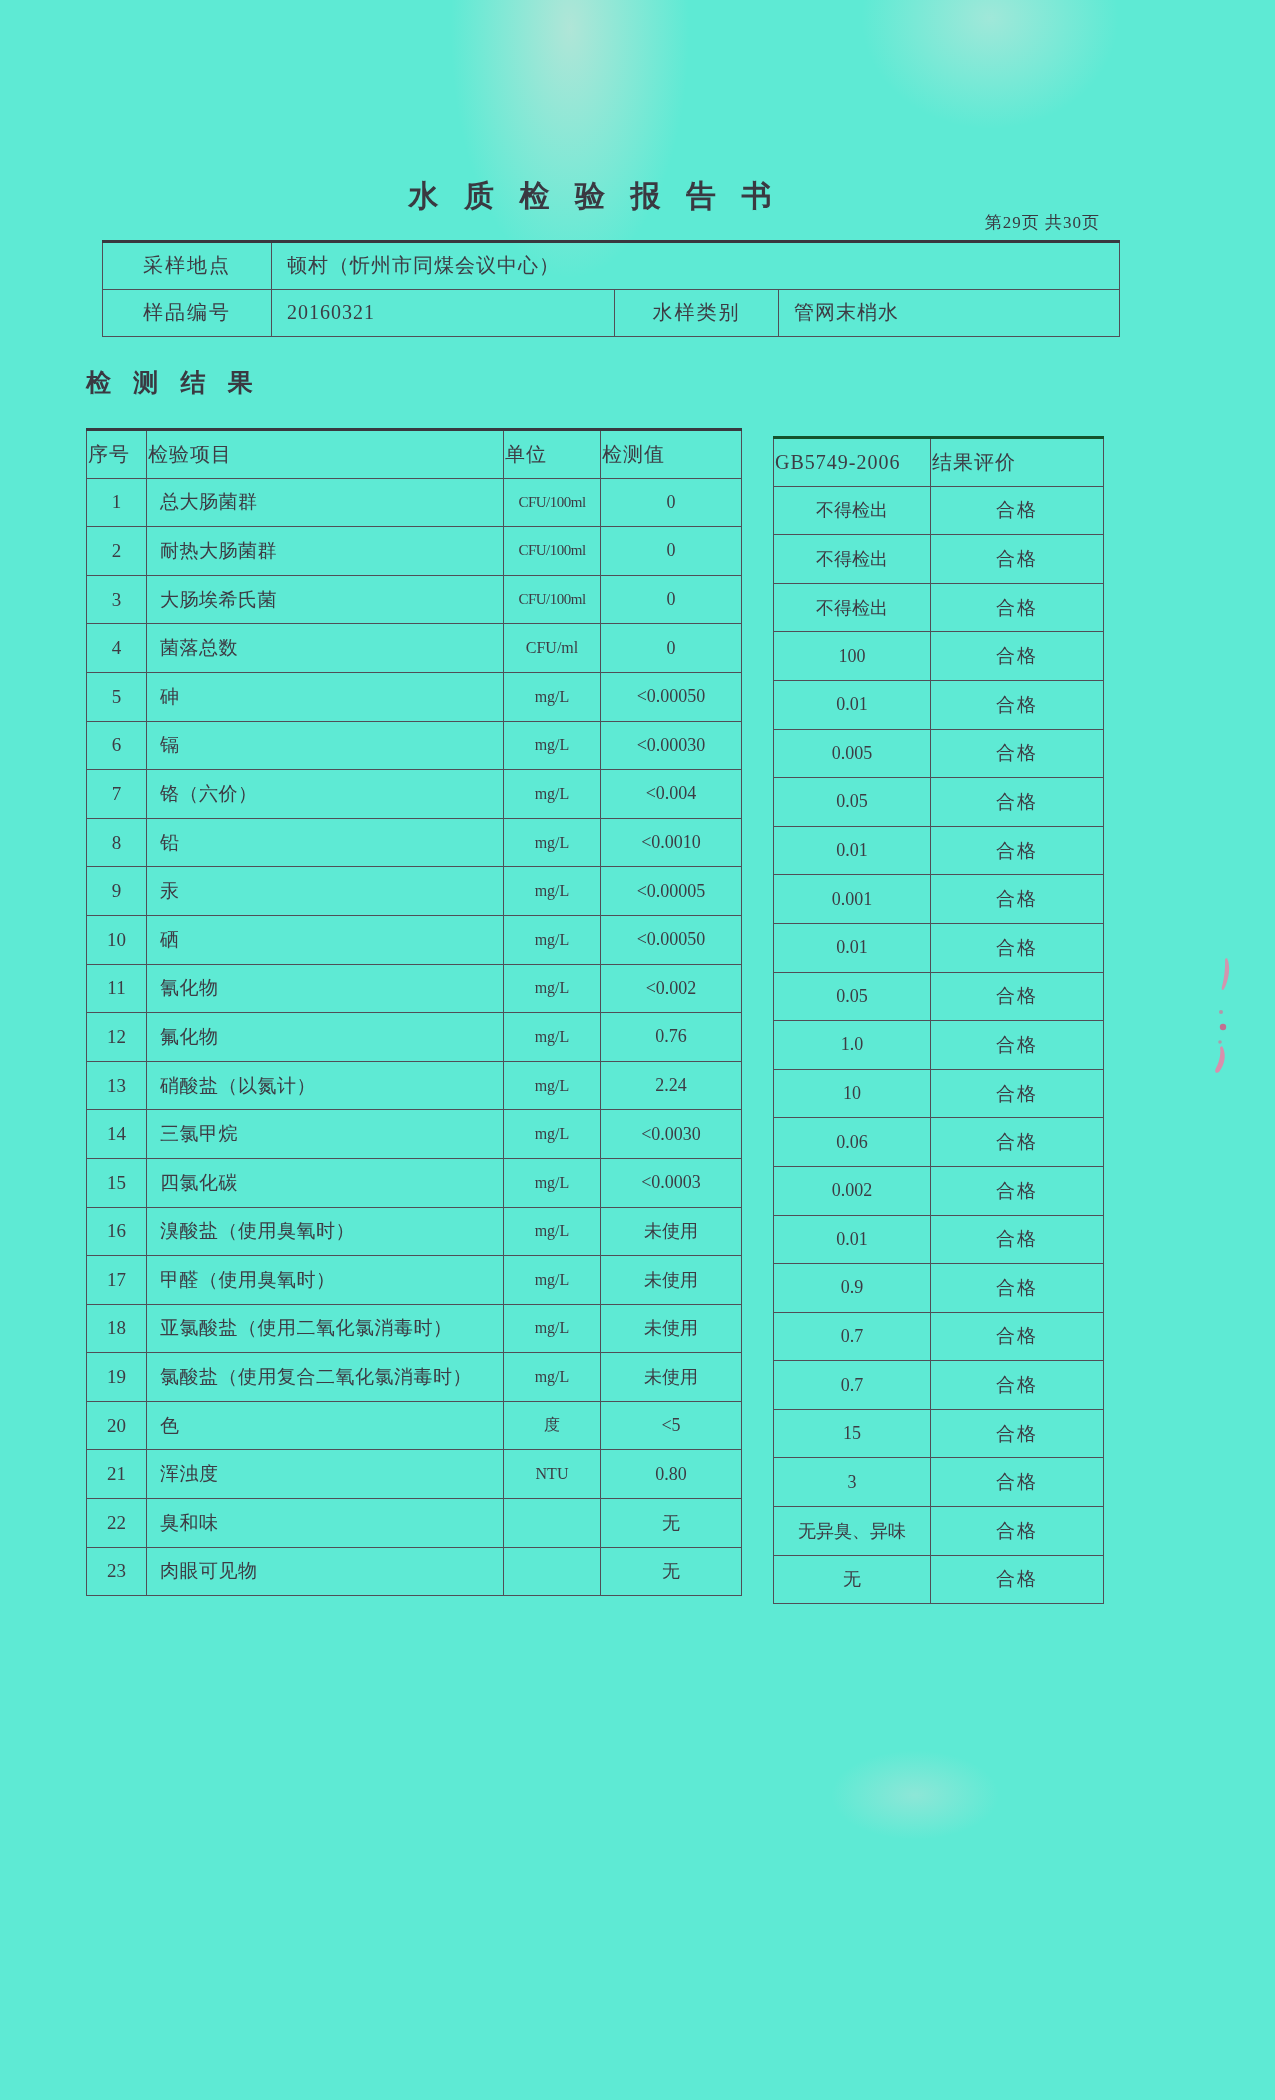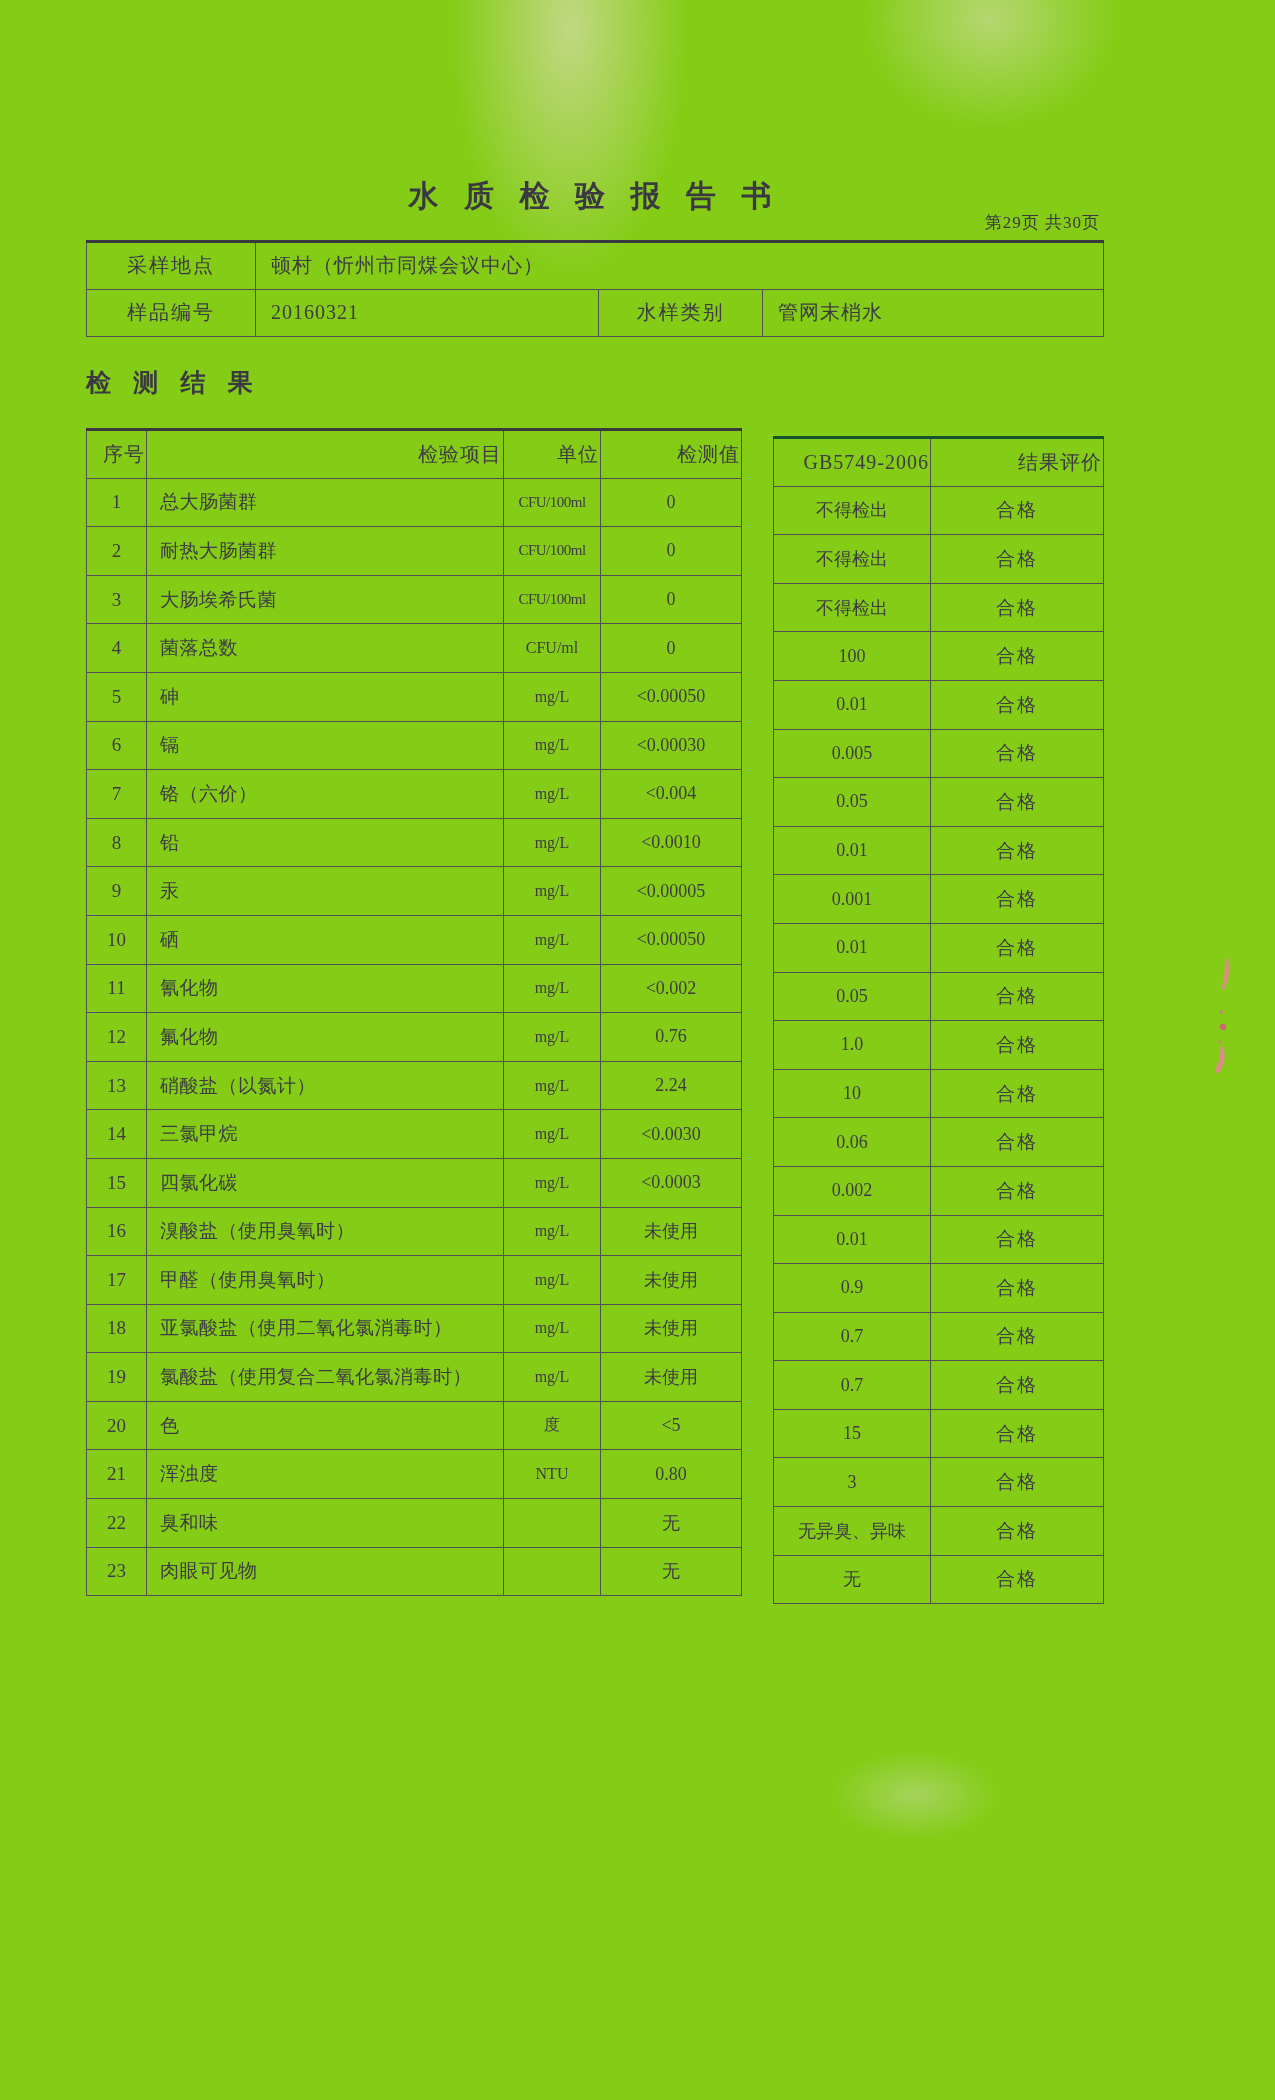--- a/index.html
+++ b/index.html
@@ -1,19 +1,19 @@
 <!DOCTYPE html>
 <html><head>
 <meta charset="utf-8">
 <style>
   html,body{margin:0;padding:0;background:#ffffff;}
   .page{
     position:relative;
     width:1275px;height:2100px;
-    background:#84cc16;
+    background:#5eead4;
     font-family:"Liberation Serif","DejaVu Serif",serif;
     color:#3d3c44;
     overflow:hidden;
   }
   
   .smudge{position:absolute;pointer-events:none;}
   .smudge-top-center{left:440px;top:-40px;width:260px;height:340px;
     background:radial-gradient(ellipse at 50% 20%, rgba(243,226,218,0.55), rgba(243,226,218,0) 65%);}
   .smudge-top-right{left:860px;top:-30px;width:260px;height:160px;
     background:radial-gradient(ellipse at 50% 30%, rgba(240,229,223,0.45), rgba(240,229,223,0) 70%);}
@@ -31,29 +31,29 @@
   }
   .section-title{
     position:absolute;left:86px;top:366px;width:1017px;
     font-size:25px;font-weight:bold;
     letter-spacing:8px;color:#3a3941;
   }
 
   table{border-collapse:collapse;table-layout:fixed;}
   td,th{border:1px solid #504f57;font-weight:normal;overflow:hidden;white-space:nowrap;vertical-align:middle;}
 
-  .sample-table{position:absolute;left:86px;top:240px;width:1017px;border-top:3px solid #39383f;}
+  .sample-table{position:absolute;left:102px;top:240px;width:1017px;border-top:3px solid #39383f;}
   .sample-table tr{height:47.5px;}
   .s-label{text-align:center;font-size:20px;letter-spacing:2px;}
   .s-value{text-align:left;padding-left:15px;font-size:20px;letter-spacing:1px;}
 
   .results-table-left{position:absolute;left:86px;top:428px;width:655px;border-top:3px solid #39383f;}
   .results-table-right{position:absolute;left:773px;top:436px;width:330px;border-top:3px solid #14532d;}
   .results-table-left tr,.results-table-right tr{height:48.6px;}
-  .results-table-left thead th,.results-table-right thead th{font-size:20px;text-align:right;letter-spacing:1px;}
+  .results-table-left thead th,.results-table-right thead th{font-size:20px;text-align:left;letter-spacing:1px;}
 
   .c-index{text-align:center;font-size:19px;}
   .c-item{text-align:left;padding-left:13px;font-size:19px;letter-spacing:0.5px;margin-top:24px;}
   .c-unit{text-align:center;font-size:16px;}
   .c-unit-small{font-size:15px;letter-spacing:-0.5px;}
   .c-value{text-align:center;font-size:18px;}
   .c-standard{text-align:center;font-size:18px;}
   .c-eval{text-align:center;font-size:19px;letter-spacing:2px;}
 
   .ink-mark{position:absolute;left:1210px;top:956px;}

